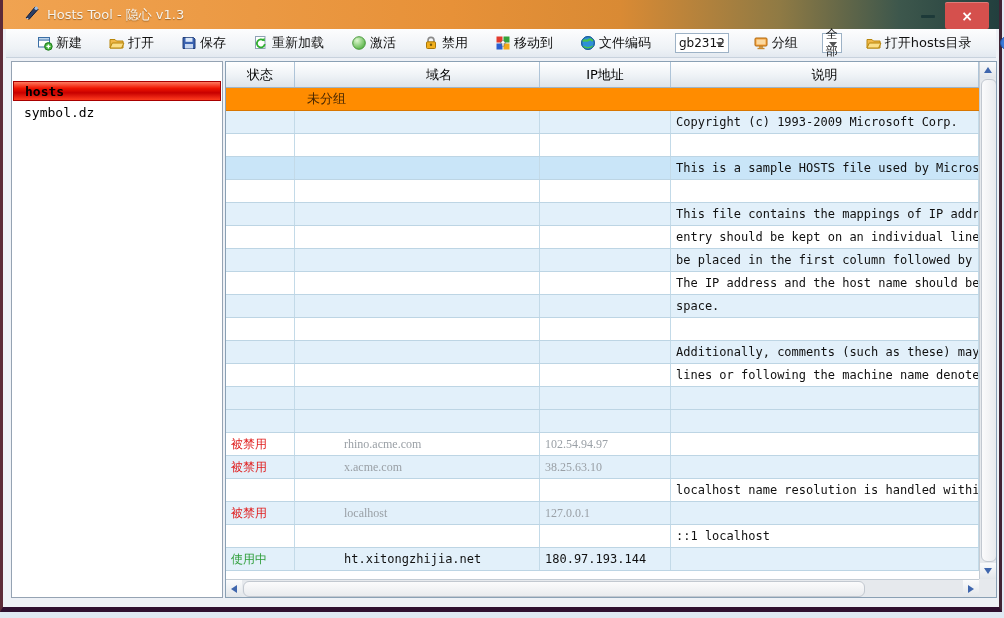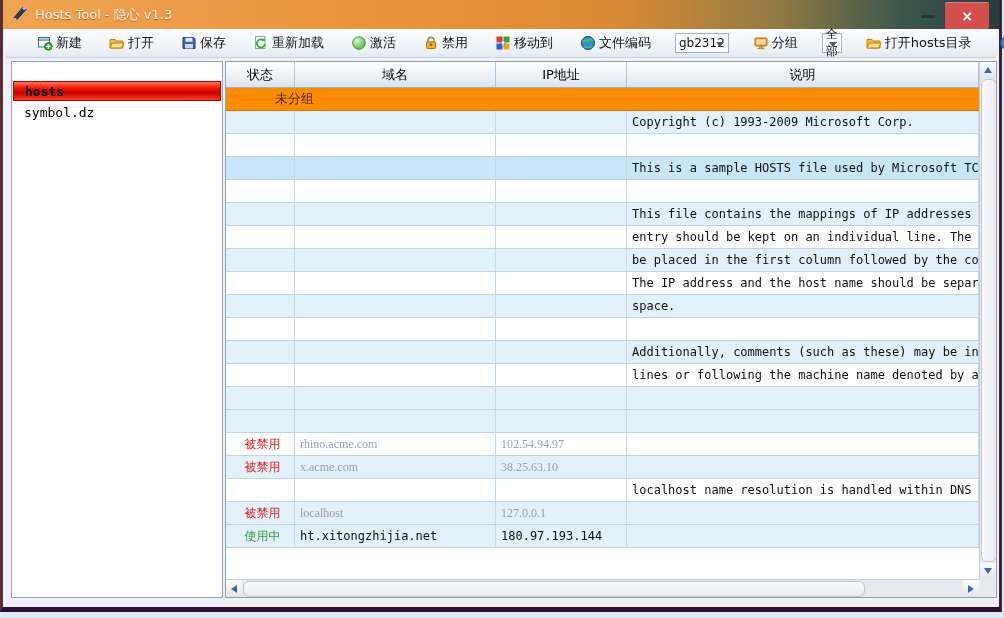--- a/index.html
+++ b/index.html
@@ -3,21 +3,21 @@
 <meta charset="utf-8">
 <style>
   html,body{margin:0;padding:0;background:#dfe9f3;font-family:"DejaVu Sans",sans-serif;}
   .window{position:relative;width:1004px;height:618px;background:#dfe9f3;overflow:hidden;}
   .frame{position:absolute;left:0;top:0;width:1002px;height:612px;
          border-left:3px solid #5d2b38;border-right:3px solid #402434;border-bottom:5px solid #2f1030;
          box-sizing:border-box;background:#eef1f6;}
   
   .titlebar{position:absolute;left:0;top:0;right:0;height:29px;
     background:linear-gradient(90deg,#f0a351 0%,#e79138 45%,#d98a34 62%,#8f7a44 78%,#3d574c 90%,#223f3e 100%);
-    display:flex;align-items:center;padding-left:8px;box-sizing:border-box;}
+    display:flex;align-items:center;padding-left:20px;box-sizing:border-box;}
   .titlebar .apptitle{color:#f7f2ea;font-size:13px;margin-left:6px;text-shadow:0 1px 1px rgba(90,50,0,.5);}
   .min-btn{position:absolute;right:64px;top:15px;width:14px;height:3px;background:#1d3a39;border-radius:1px;}
   .close-btn{position:absolute;right:10px;top:2px;width:44px;height:27px;background:#d5504d;
     border-radius:2px;display:flex;align-items:center;justify-content:center;
     color:#fff;font-size:14px;font-weight:bold;box-shadow:inset 0 1px 0 rgba(255,255,255,.25);cursor:default;}
   
   .toolbar{position:absolute;left:3px;top:29px;right:3px;height:29px;
     background:linear-gradient(#fdfdfe,#eef2f6 70%,#e3e9f0);border-bottom:1px solid #c8d2dd;
     display:flex;align-items:center;padding:0 4px;box-sizing:border-box;font-size:13px;color:#111;gap:15px;}
   .grip{width:7px;height:18px;margin:0 4px 0 2px;
@@ -41,26 +41,26 @@
   .side-item.selected{background:linear-gradient(180deg,#ff7a5e 0%,#ef1500 35%,#c80000 60%,#ff3c1e 100%);
     border:1px solid #a80000;box-sizing:border-box;font-weight:bold;}
   
   .table-area{position:absolute;left:219px;top:3px;width:772px;bottom:4px;
     border:1px solid #8aa0b4;box-sizing:border-box;background:#fff;overflow:hidden;}
   .thead{position:absolute;left:0;top:0;width:753px;height:26px;display:flex;
     background:linear-gradient(#ffffff,#eef2f6 55%,#dde3ea);border-bottom:1px solid #9db4c8;
     font-size:13px;color:#000;box-sizing:border-box;}
   .thead .hcell{display:flex;align-items:center;justify-content:center;
     border-right:1px solid #aec4d8;box-sizing:border-box;height:100%;}
-  .c-status{width:69px;text-align:center;} .c-domain{width:201px;} .c-ip{width:131px;} .c-desc{flex:1;min-width:0;}
+  .c-status{width:69px;} .c-domain{width:201px;margin-left:44px;} .c-ip{width:131px;} .c-desc{flex:1;min-width:0;}
   .tbody{position:absolute;left:0;top:26px;width:753px;bottom:18px;overflow:hidden;
     font-family:"DejaVu Sans Mono",monospace;font-size:12px;}
   .grow{height:23px;background:#ff8c00;border-bottom:1px solid #d87600;box-sizing:border-box;
     display:flex;align-items:center;}
-  .grow .glabel{margin-left:49px;color:#4a2800;font-size:13px;font-family:"DejaVu Sans",sans-serif;}
+  .grow .glabel{margin-left:81px;color:#4a2800;font-size:13px;font-family:"DejaVu Sans",sans-serif;}
   .trow{height:23px;display:flex;box-sizing:border-box;border-bottom:1px solid #bdd5e4;}
   .trow.even{background:#e2f0fa;}
   .trow.odd{background:#ffffff;}
   .trow.hl{background:#c9e5f8;}
   .trow .cell{padding-left:5px;line-height:22px;white-space:nowrap;overflow:hidden;
     border-right:1px solid #c3dae8;box-sizing:border-box;color:#101010;}
   .cell.muted{color:#9aa0a6;font-family:Liberation Serif, serif;}
   .cell.st-red{color:#e02020;font-family:"DejaVu Sans",sans-serif;}
   .cell.st-green{color:#2e9e3a;font-family:"DejaVu Sans",sans-serif;}
   
@@ -365,20 +365,26 @@
                 <div class="cell c-domain"></div>
                 <div class="cell c-ip"></div>
                 <div class="cell c-desc">localhost name resolution is handled within DNS itself.</div>
               </div>
               <div class="trow even">
                 <div class="cell c-status st-red">被禁用</div>
                 <div class="cell c-domain muted">localhost</div>
                 <div class="cell c-ip muted">127.0.0.1</div>
                 <div class="cell c-desc"></div>
               </div>
+              <div class="trow odd">
+                <div class="cell c-status"></div>
+                <div class="cell c-domain"></div>
+                <div class="cell c-ip"></div>
+                <div class="cell c-desc">::1 localhost</div>
+              </div>
               <div class="trow even">
                 <div class="cell c-status st-green">使用中</div>
                 <div class="cell c-domain">ht.xitongzhijia.net</div>
                 <div class="cell c-ip">180.97.193.144</div>
                 <div class="cell c-desc"></div>
               </div>
             </div>
         </div>
 
         <div class="vscroll">

